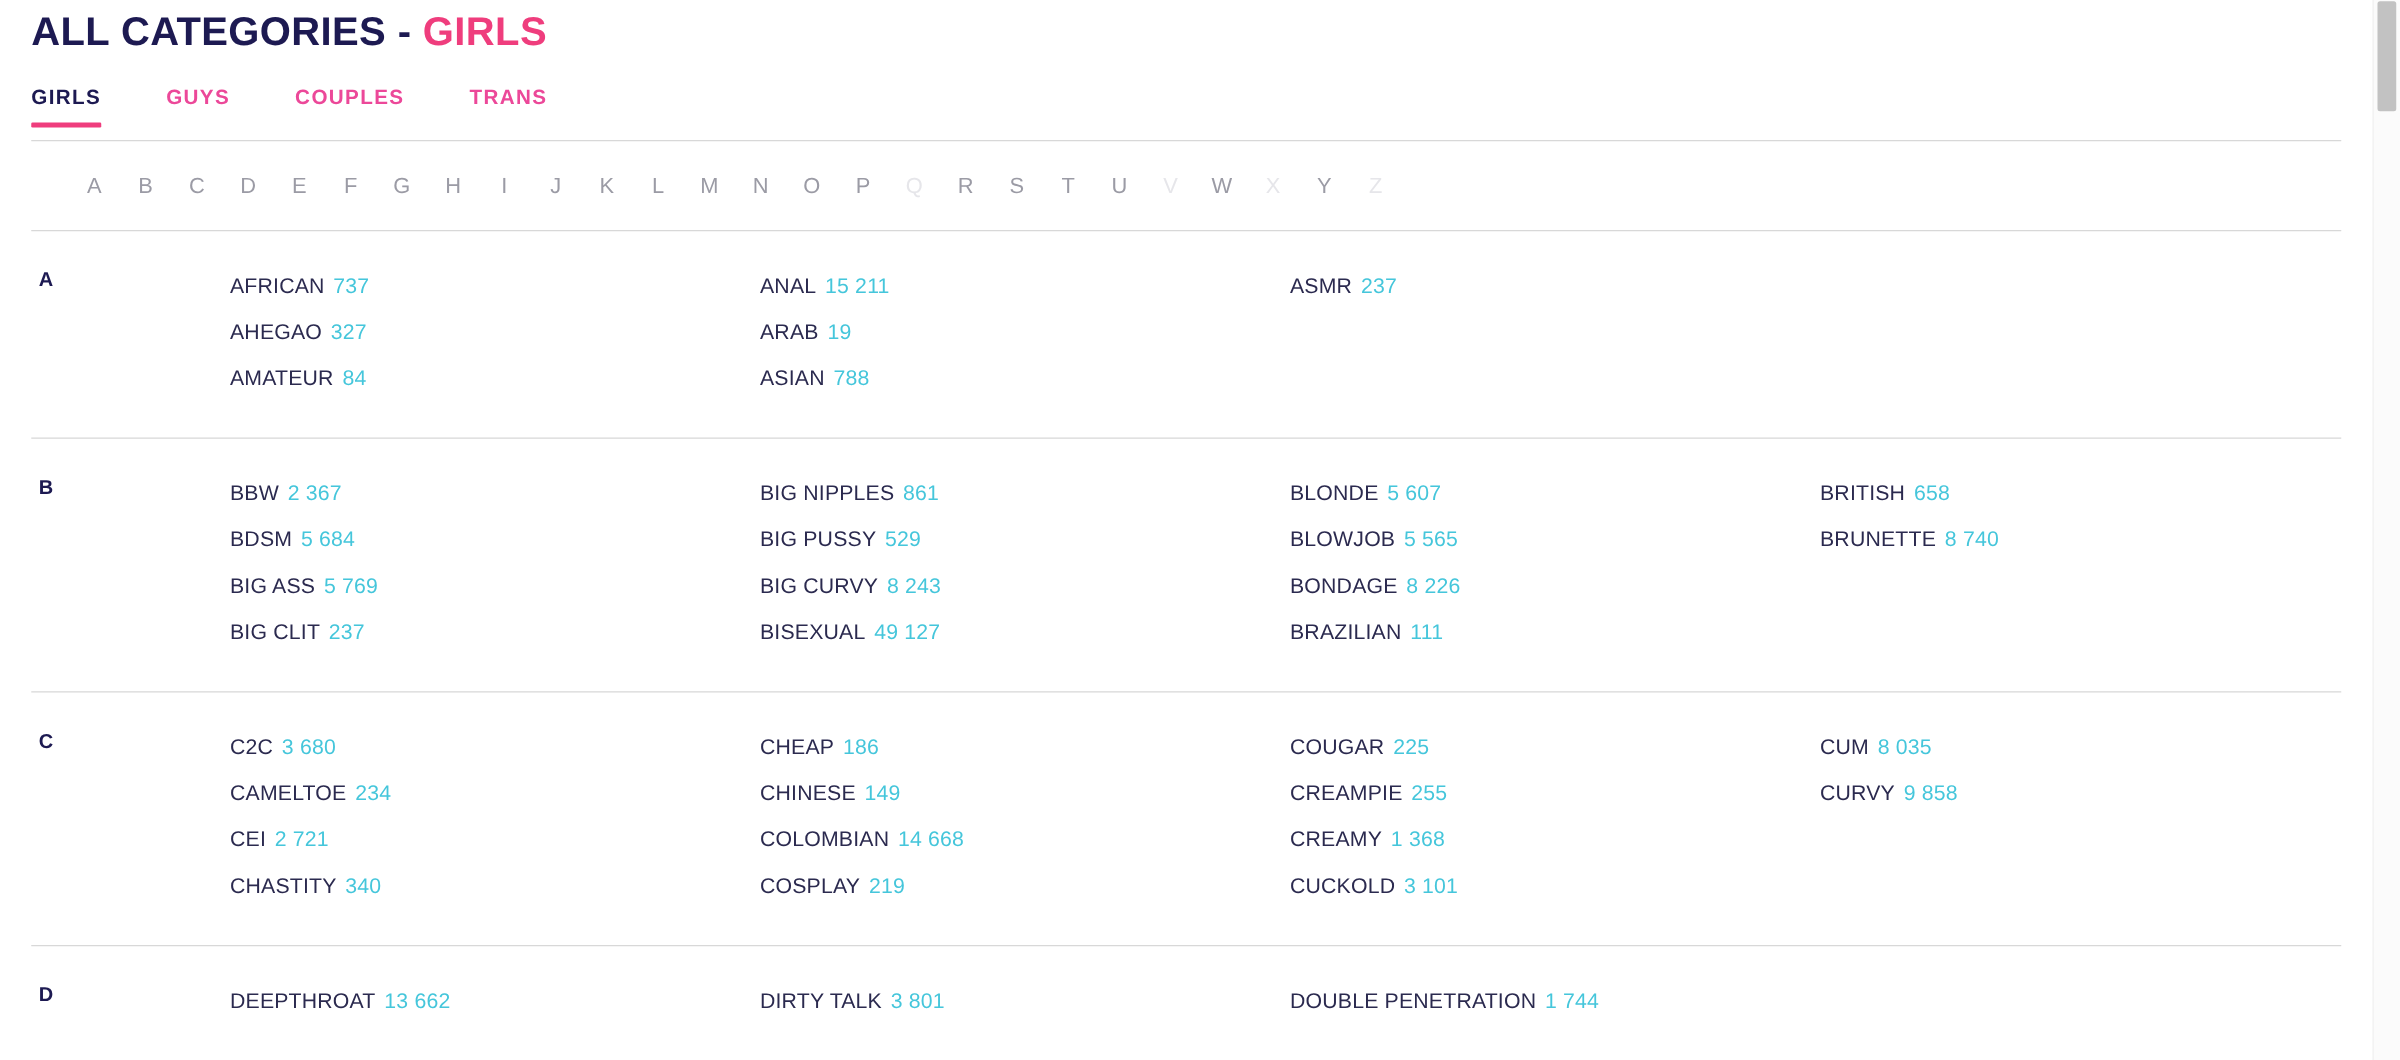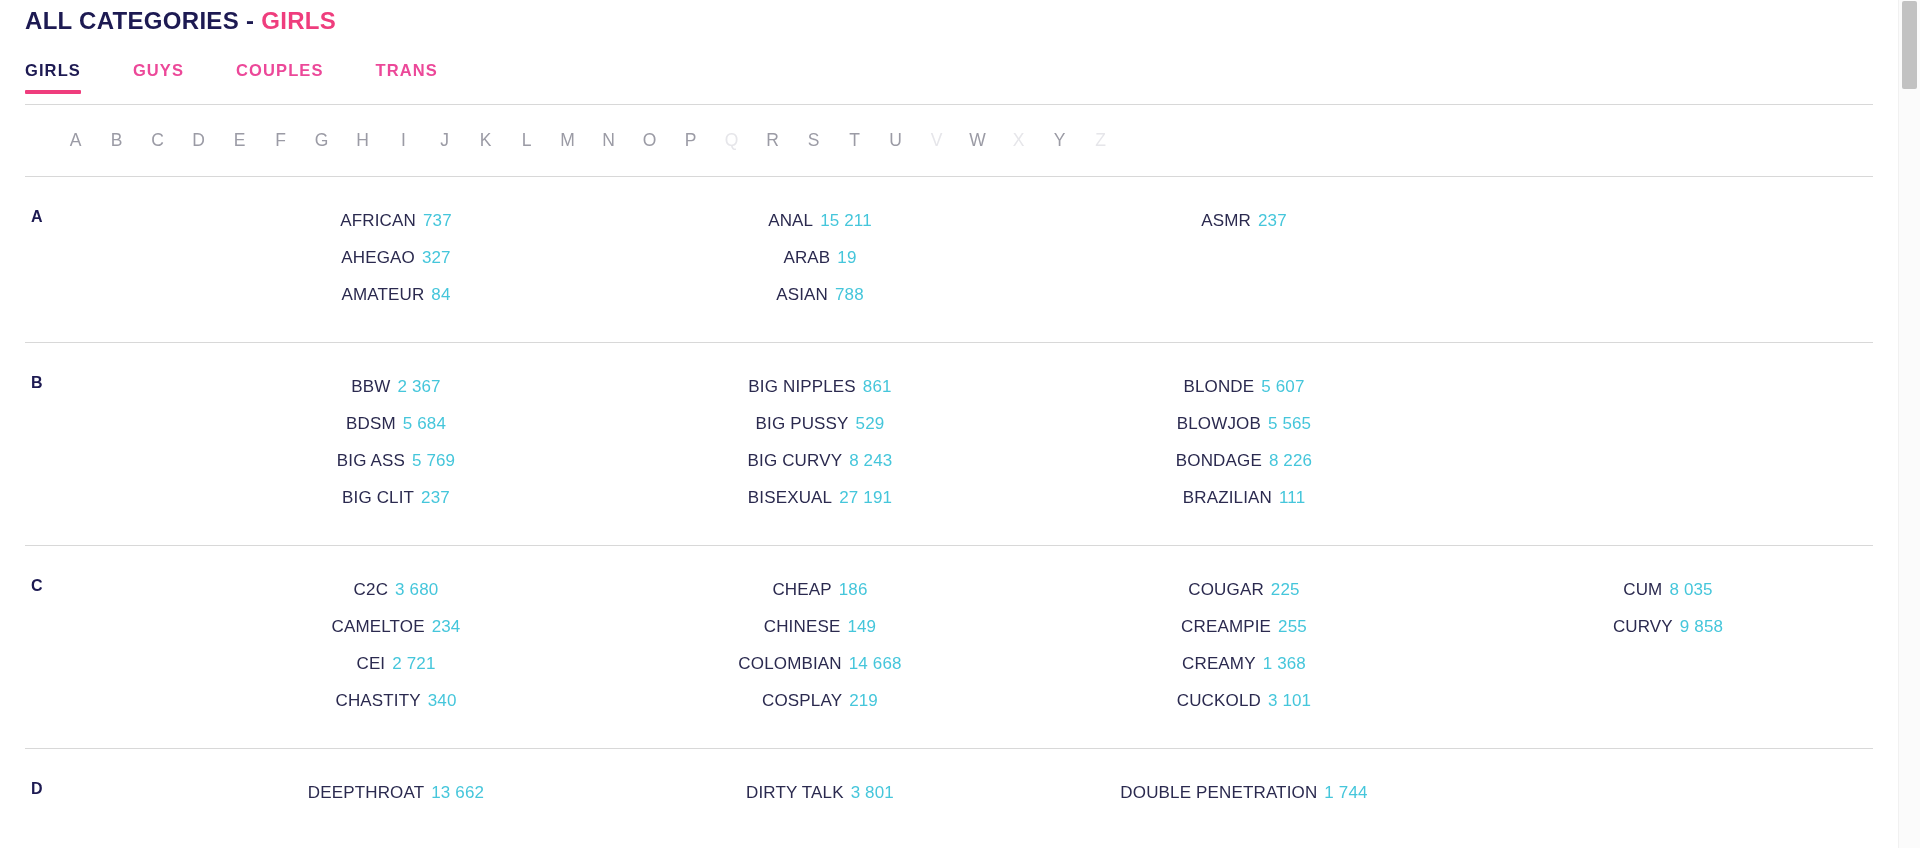--- a/index.html
+++ b/index.html
@@ -29,21 +29,21 @@
     overflow: hidden;
     background: #ffffff;
   }
 
   .content {
     padding: 0 25px 0 25px;
   }
 
   
   .page-title {
-    font-size: 24px;
+    font-size: 32px;
     font-weight: bold;
     letter-spacing: 0.3px;
     line-height: 1;
     padding-top: 9px;
     padding-left: 0;
     color: #1d1a52;
     white-space: nowrap;
   }
   .page-title .accent { color: #ef3d7d; }
 
@@ -119,21 +119,20 @@
   }
 
   .section-cols {
     flex: 1 1 auto;
     display: flex;
   }
   .cat-col {
     flex: 0 0 424px;
     display: flex;
     flex-direction: column;
-    align-items: center;
   }
 
   .cat-item {
     font-size: 17px;
     line-height: 1;
     padding: 9px 0 11px 0;
     color: #2b2a4f;
     letter-spacing: 0.15px;
     white-space: nowrap;
     cursor: pointer;
@@ -238,27 +237,31 @@
               <div class="cat-col">
                 <div class="cat-item"><span class="cat-name">BBW</span><span class="cat-count">2 367</span></div>
                 <div class="cat-item"><span class="cat-name">BDSM</span><span class="cat-count">5 684</span></div>
                 <div class="cat-item"><span class="cat-name">BIG ASS</span><span class="cat-count">5 769</span></div>
                 <div class="cat-item"><span class="cat-name">BIG CLIT</span><span class="cat-count">237</span></div>
               </div>
               <div class="cat-col">
                 <div class="cat-item"><span class="cat-name">BIG NIPPLES</span><span class="cat-count">861</span></div>
                 <div class="cat-item"><span class="cat-name">BIG PUSSY</span><span class="cat-count">529</span></div>
                 <div class="cat-item"><span class="cat-name">BIG CURVY</span><span class="cat-count">8 243</span></div>
-                <div class="cat-item"><span class="cat-name">BISEXUAL</span><span class="cat-count">27 191</span></div>
+                <div class="cat-item"><span class="cat-name">BISEXUAL</span><span class="cat-count">49 127</span></div>
               </div>
               <div class="cat-col">
                 <div class="cat-item"><span class="cat-name">BLONDE</span><span class="cat-count">5 607</span></div>
                 <div class="cat-item"><span class="cat-name">BLOWJOB</span><span class="cat-count">5 565</span></div>
                 <div class="cat-item"><span class="cat-name">BONDAGE</span><span class="cat-count">8 226</span></div>
                 <div class="cat-item"><span class="cat-name">BRAZILIAN</span><span class="cat-count">111</span></div>
+              </div>
+              <div class="cat-col">
+                <div class="cat-item"><span class="cat-name">BRITISH</span><span class="cat-count">658</span></div>
+                <div class="cat-item"><span class="cat-name">BRUNETTE</span><span class="cat-count">8 740</span></div>
               </div>
             </div>
           </div>
           <div class="section">
             <div class="section-letter">C</div>
             <div class="section-cols">
               <div class="cat-col">
                 <div class="cat-item"><span class="cat-name">C2C</span><span class="cat-count">3 680</span></div>
                 <div class="cat-item"><span class="cat-name">CAMELTOE</span><span class="cat-count">234</span></div>
                 <div class="cat-item"><span class="cat-name">CEI</span><span class="cat-count">2 721</span></div>

